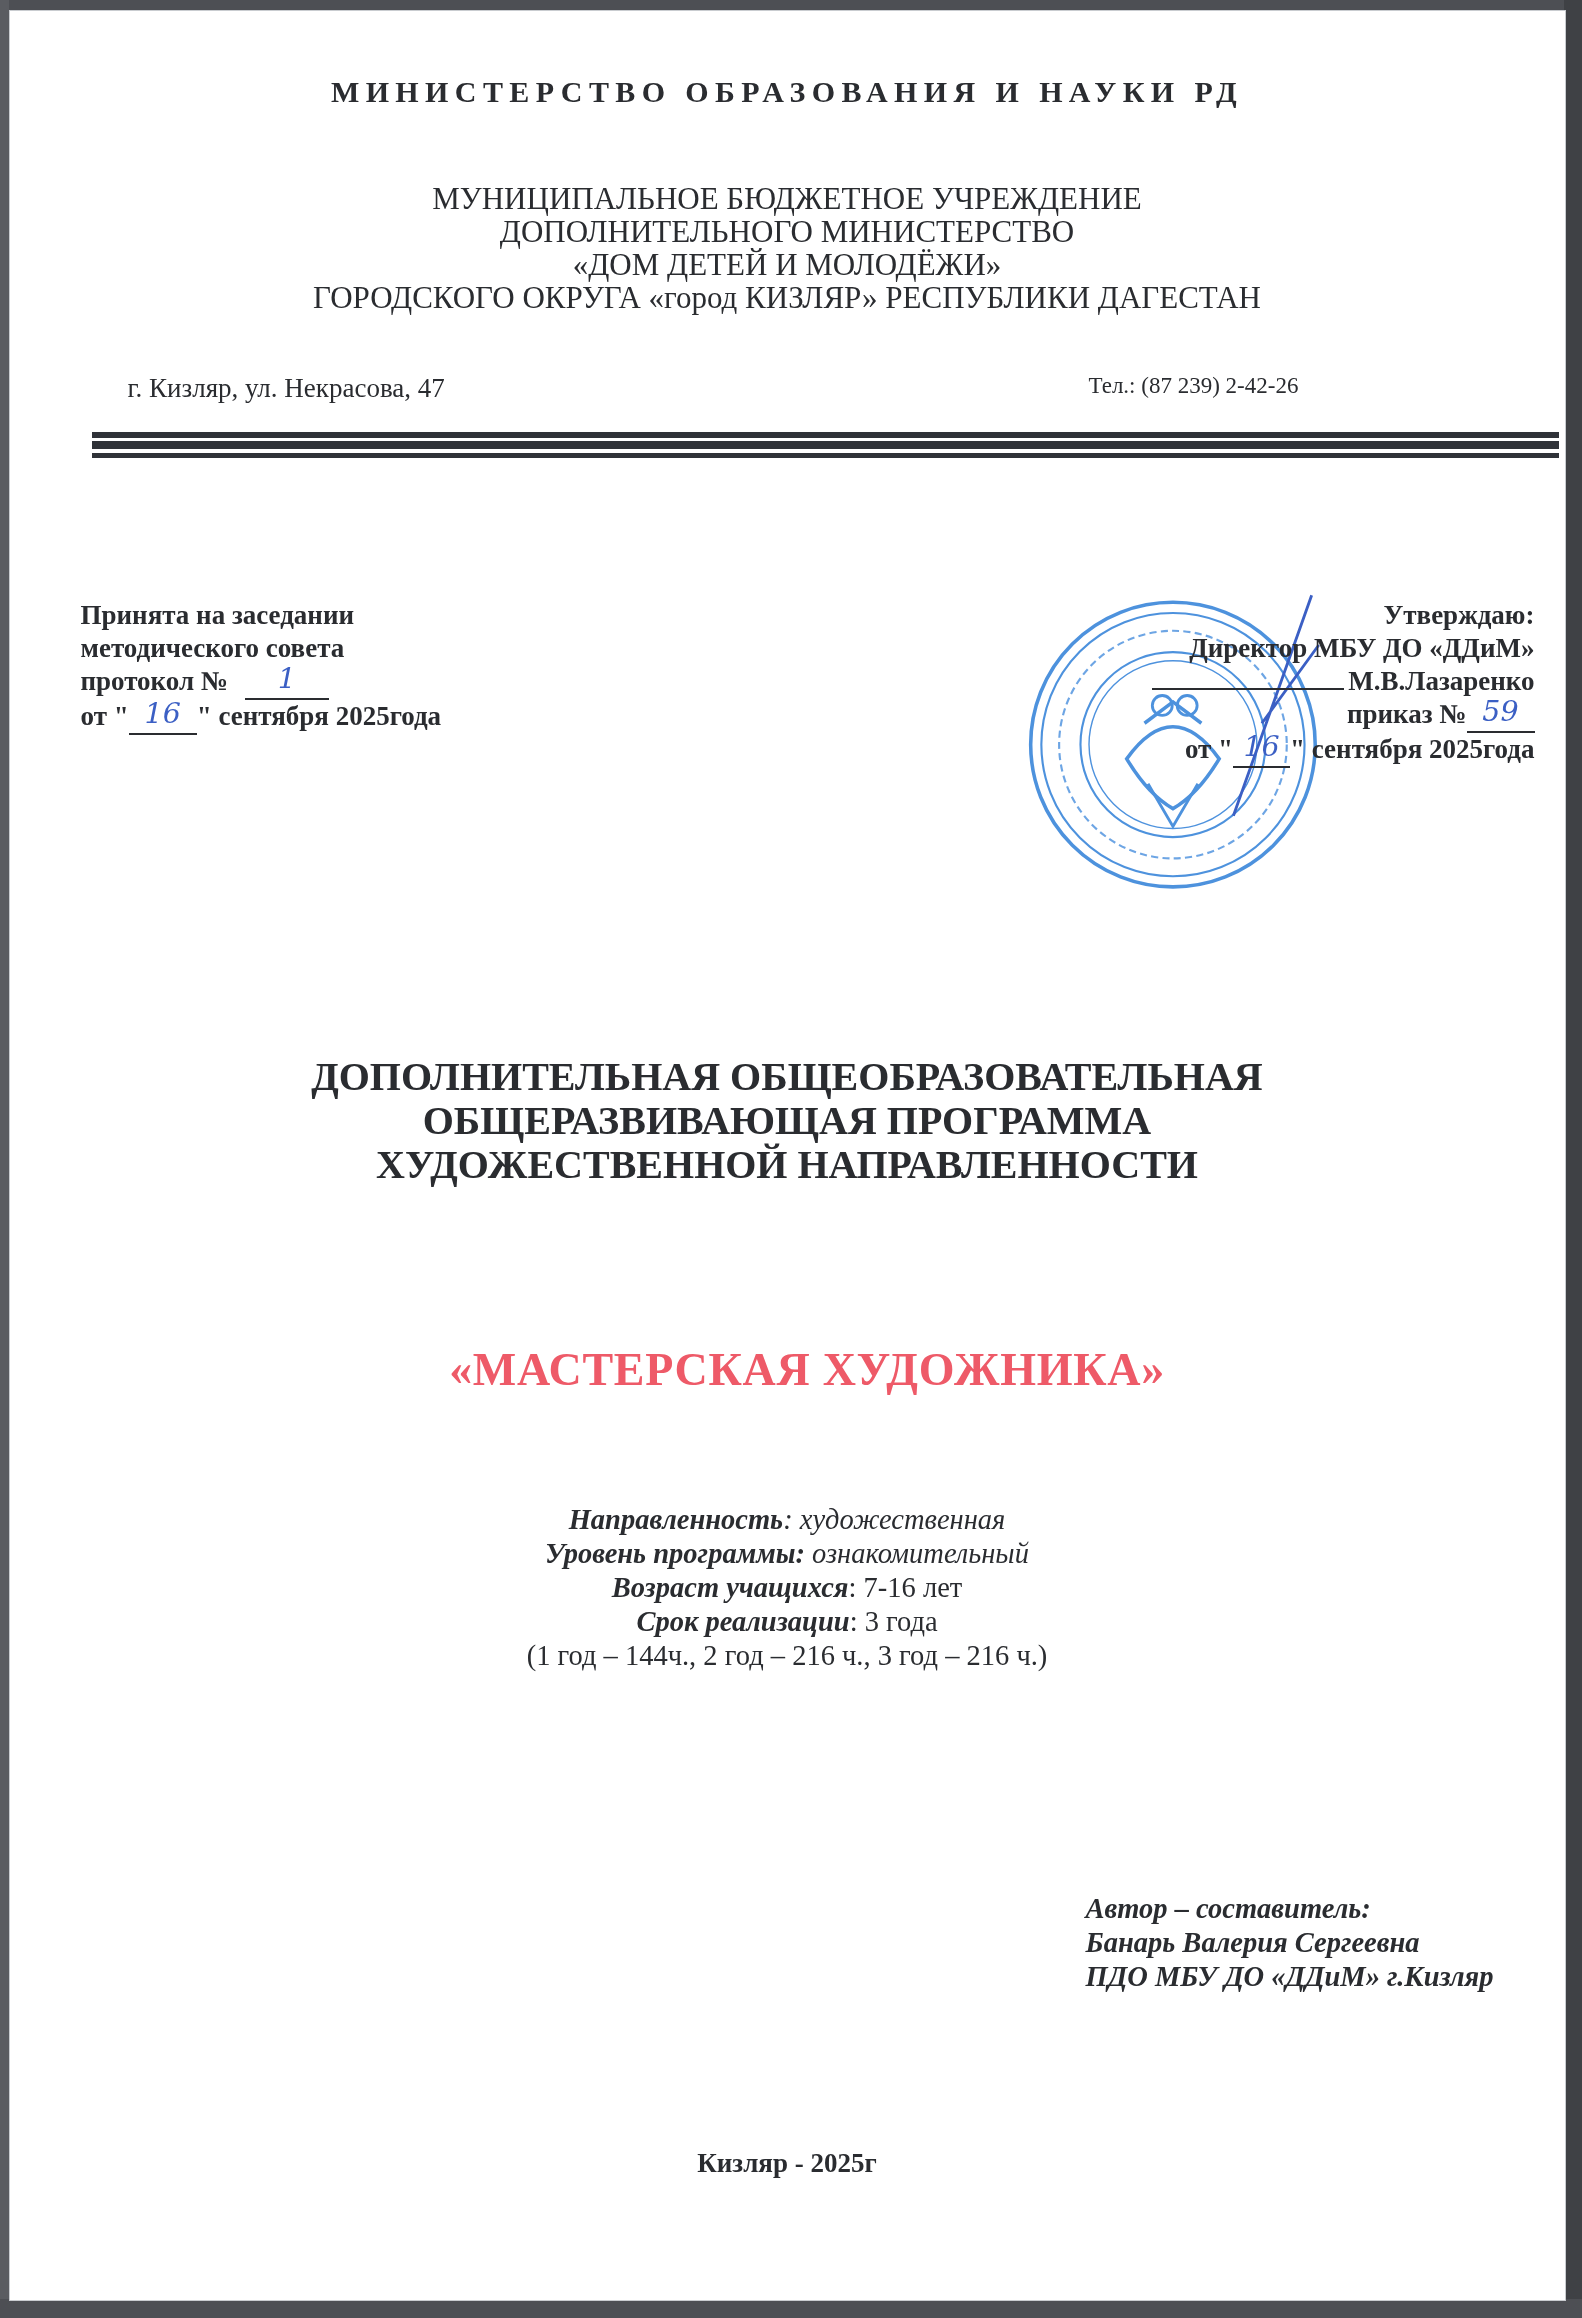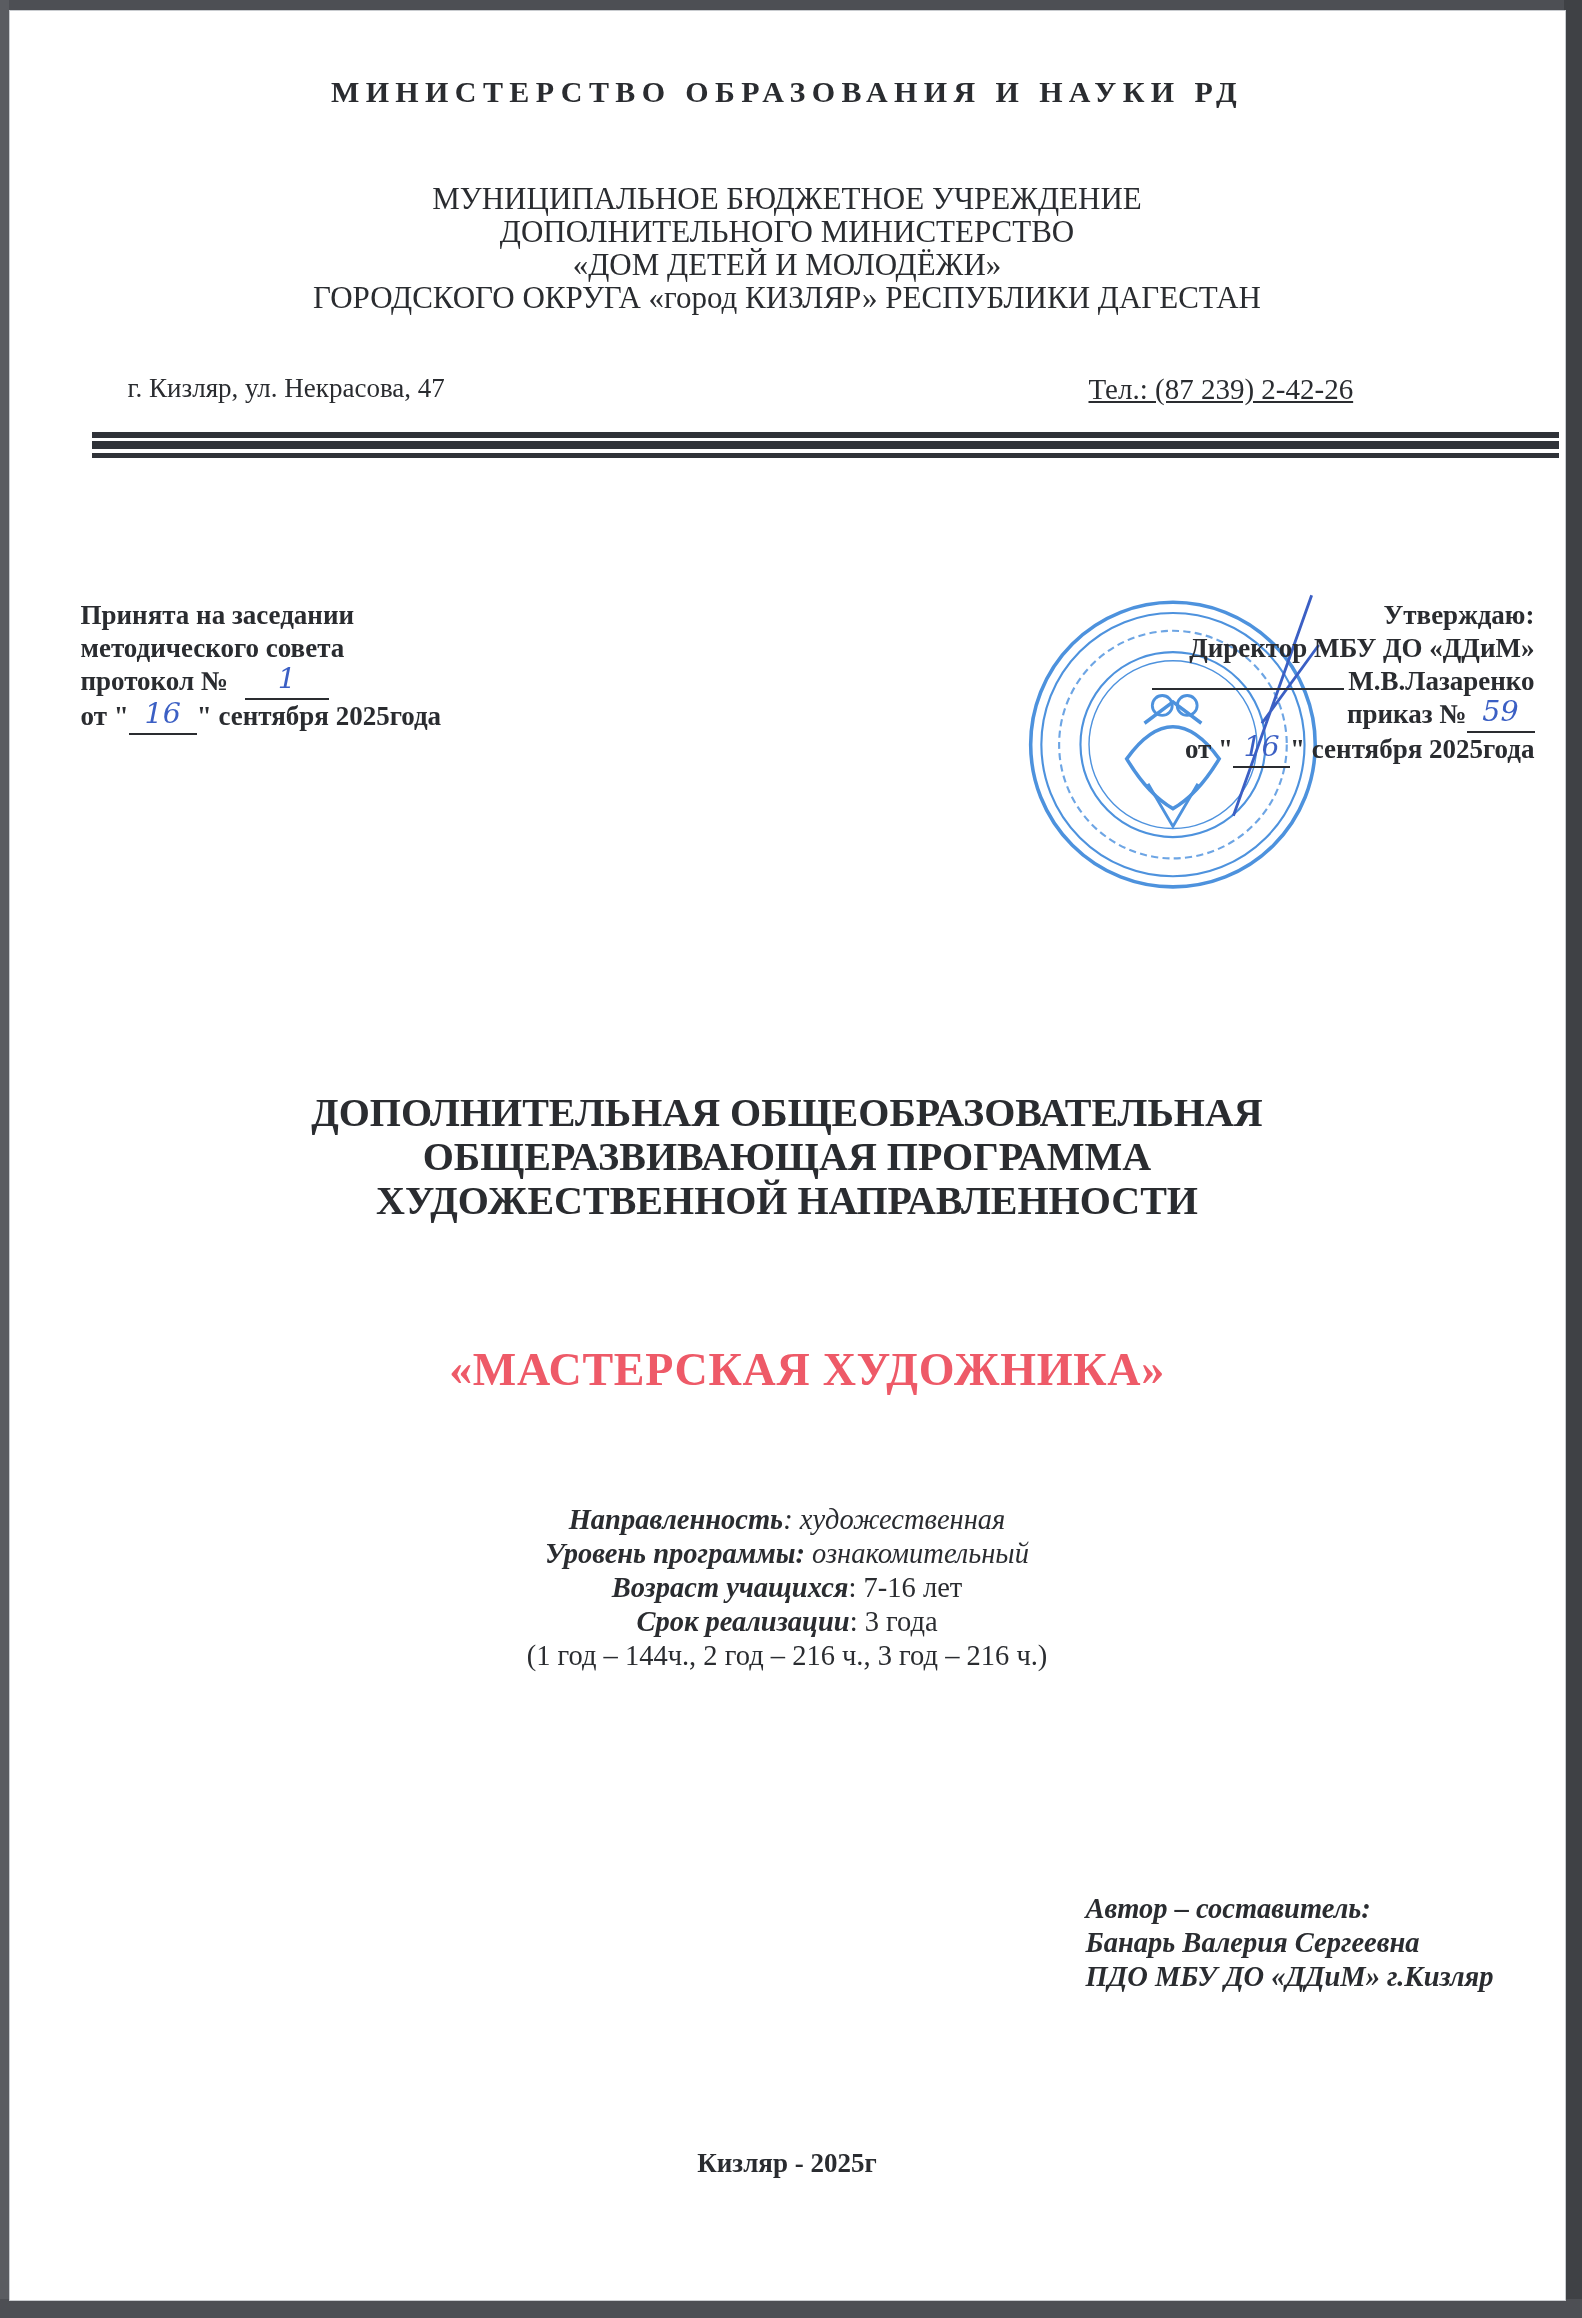--- a/index.html
+++ b/index.html
@@ -21,36 +21,36 @@
 
   .abs { position: absolute; }
   .center { text-align: center; }
 
   .ministry {
     left: 0; width: 1555px; top: 64px; font-size: 30px; letter-spacing: 6.4px; font-weight: bold;
   }
   .org { left: 0; width: 1555px; top: 171px; font-size: 31px; font-weight: normal; line-height: 33px; }
   .org-last { font-size: 31px; }
   .address { left: 118px; top: 362px; font-size: 27px; }
-  .phone { left: 1079px; top: 362px; font-size: 29px; text-decoration: underline; }
+  .phone { left: 1079px; top: 362px; font-size: 23px; }
 
   .rule { left: 82px; width: 1467px; background: #2f3238; }
   .rule1 { top: 421px; height: 5.7px; }
   .rule2 { top: 430px; height: 7.8px; }
   .rule3 { top: 442px; height: 5px; }
 
   .accepted { left: 71px; top: 588px; font-size: 27px; font-weight: bold; line-height: 33px; }
   .approve { right: 30px; top: 588px; font-size: 27px; font-weight: bold; line-height: 33px; text-align: right; }
   .blank { display: inline-block; border-bottom: 2.1px solid #2a2c30; position: relative; vertical-align: baseline; }
   .handwritten { position:absolute; bottom: 2.8px; left: 0; width: 100%; text-align: center; color: #3b5fc4; font-family: "DejaVu Serif", serif; font-style: italic; font-weight: normal; font-size: 28.5px; }
   .sign-line { display:inline-block; width: 192px; border-bottom: 2.1px solid #2a2c30; margin-right: 4.3px; }
 
   .stamp { left: 1010px; top: 570px; width: 313px; height: 313px; }
 
-  .title { left: 0; width: 1555px; top: 1044px; font-size: 40px; font-weight: bold; line-height: 44px; margin-top: 36px; }
+  .title { left: 0; width: 1555px; top: 1044px; font-size: 40px; font-weight: bold; line-height: 44px; }
   .program-name { left: 0; width: 1555px; top: 1332px; font-size: 46px; font-weight: bold; color: #ee5a68; letter-spacing: 0.7px; margin-left: 20px; }
 
   .details { left: 0; width: 1555px; top: 1492px; font-size: 28.5px; line-height: 34px; }
   .details .label { font-style: italic; font-weight: bold; }
   .details .value-i { font-style: italic; }
 
   .author { right: 71px; top: 1881px; font-size: 28.5px; line-height: 34px; text-align: left; font-style: italic; font-weight: bold; }
   .author .pdo { font-weight: bold; }
 
   .footer { left: 0; width: 1555px; top: 2137px; font-size: 27px; font-weight: bold; }

